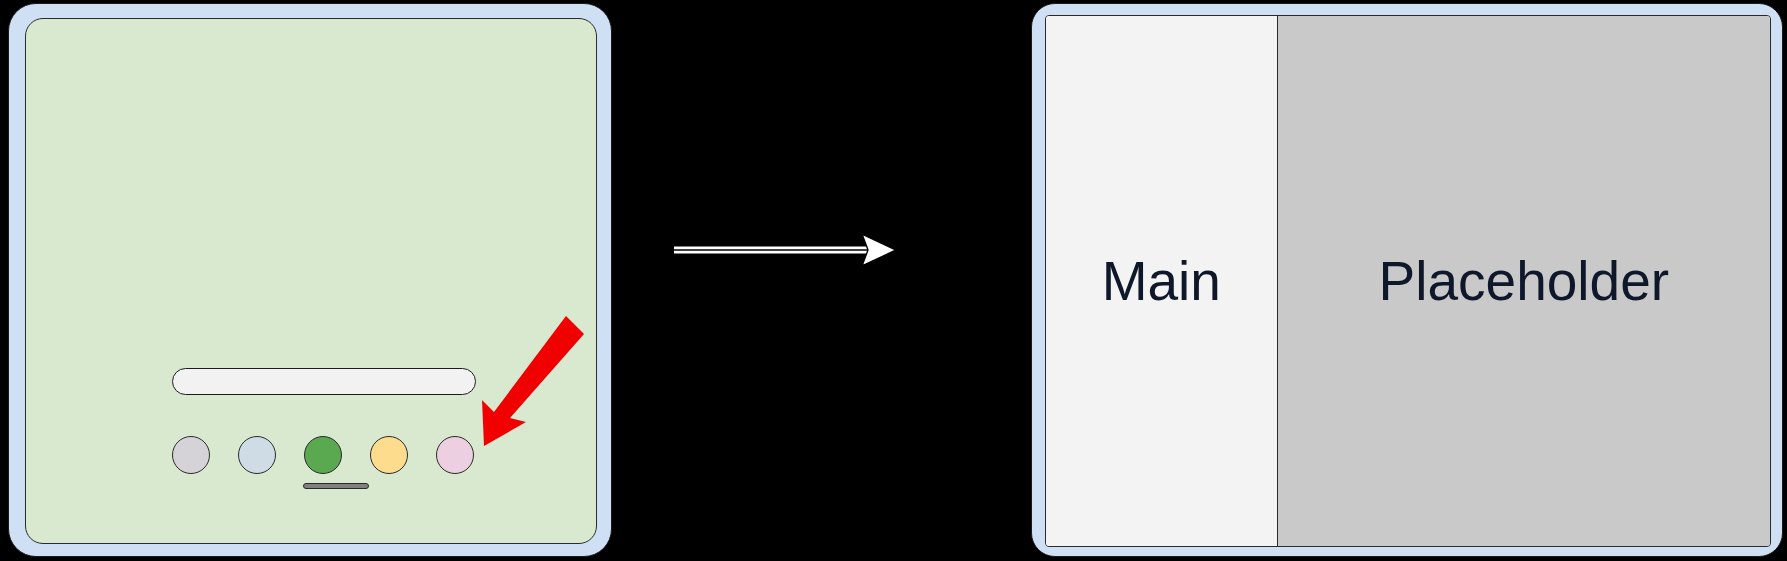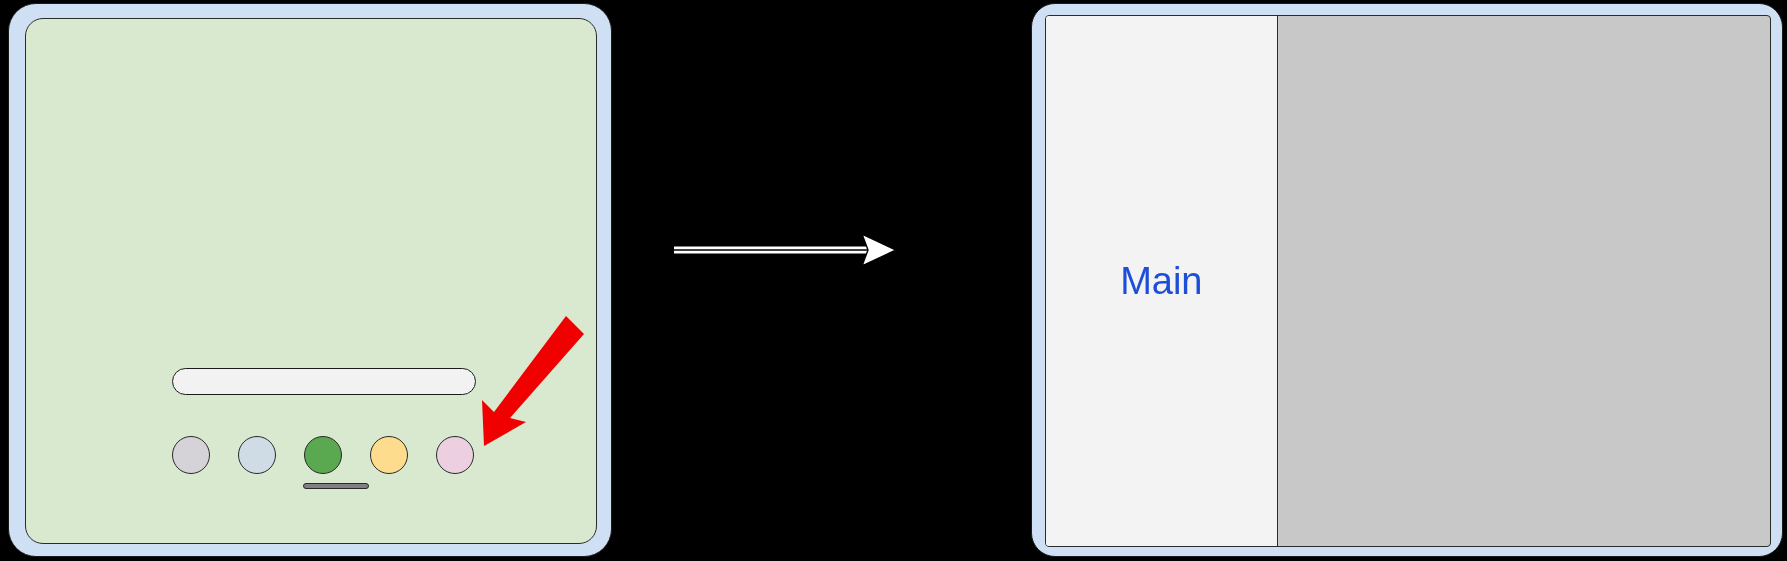--- a/index.html
+++ b/index.html
@@ -85,22 +85,22 @@
   #pane-main {
     width: 32%;
     background: #f3f3f3;
     border-right: 1px solid #2b2b2b;
   }
   #pane-placeholder {
     flex: 1;
     background: #c9c9c9;
   }
   .pane-label {
-    font-size: 38px;
-    color: #1d4ed8;
+    font-size: 55px;
+    color: #0f172a;
     font-family: "Liberation Sans", sans-serif;
     line-height: 1;
     letter-spacing: 0px;
     user-select: none;
   }
 
   
   #search-pill {
     position: absolute;
     left: 146px;
@@ -196,17 +196,20 @@
     <path d="M190 12 L224 28 L190 44 L196 28 Z" fill="#ffffff" stroke="#000000" stroke-width="1.4" stroke-linejoin="round"></path>
   </svg>
 
   <div class="device" id="device-right">
     <div class="device-screen" id="screen-right">
 
       <div class="pane" id="pane-main">
         <span class="pane-label">Main</span>
       </div>
 
+      <div class="pane" id="pane-placeholder">
+        <span class="pane-label">Placeholder</span>
+      </div>
 
     </div>
   </div>
 
 </div>
 
 </body></html>

